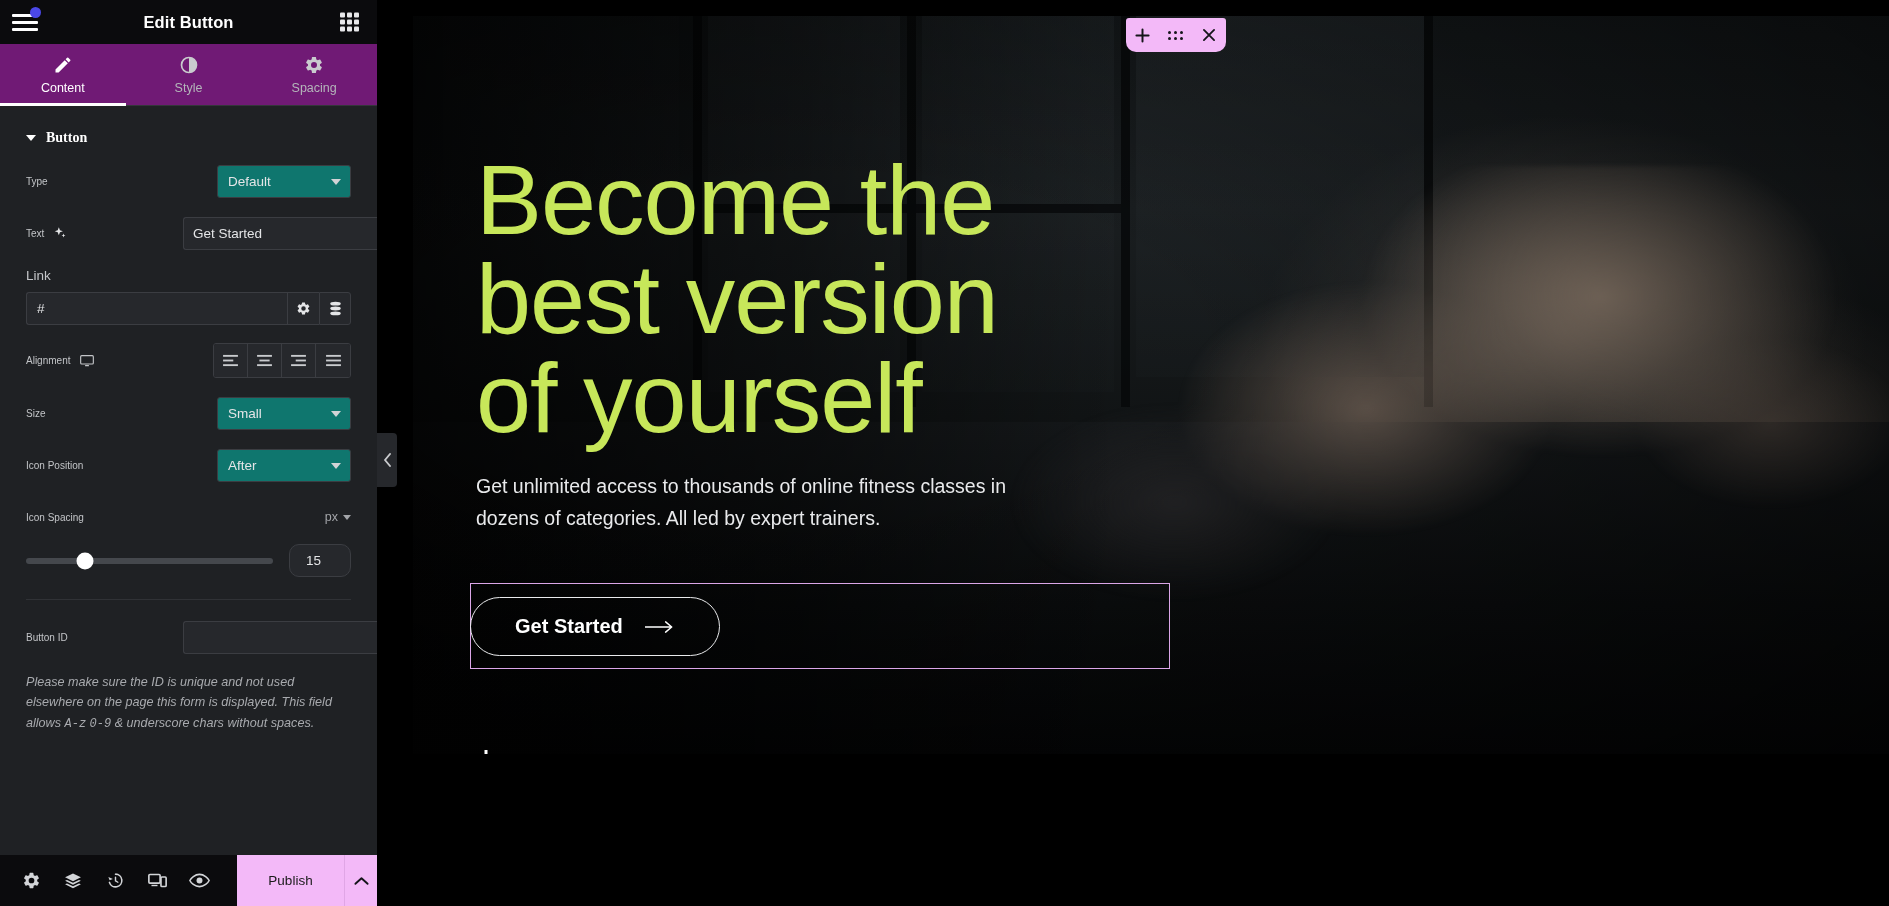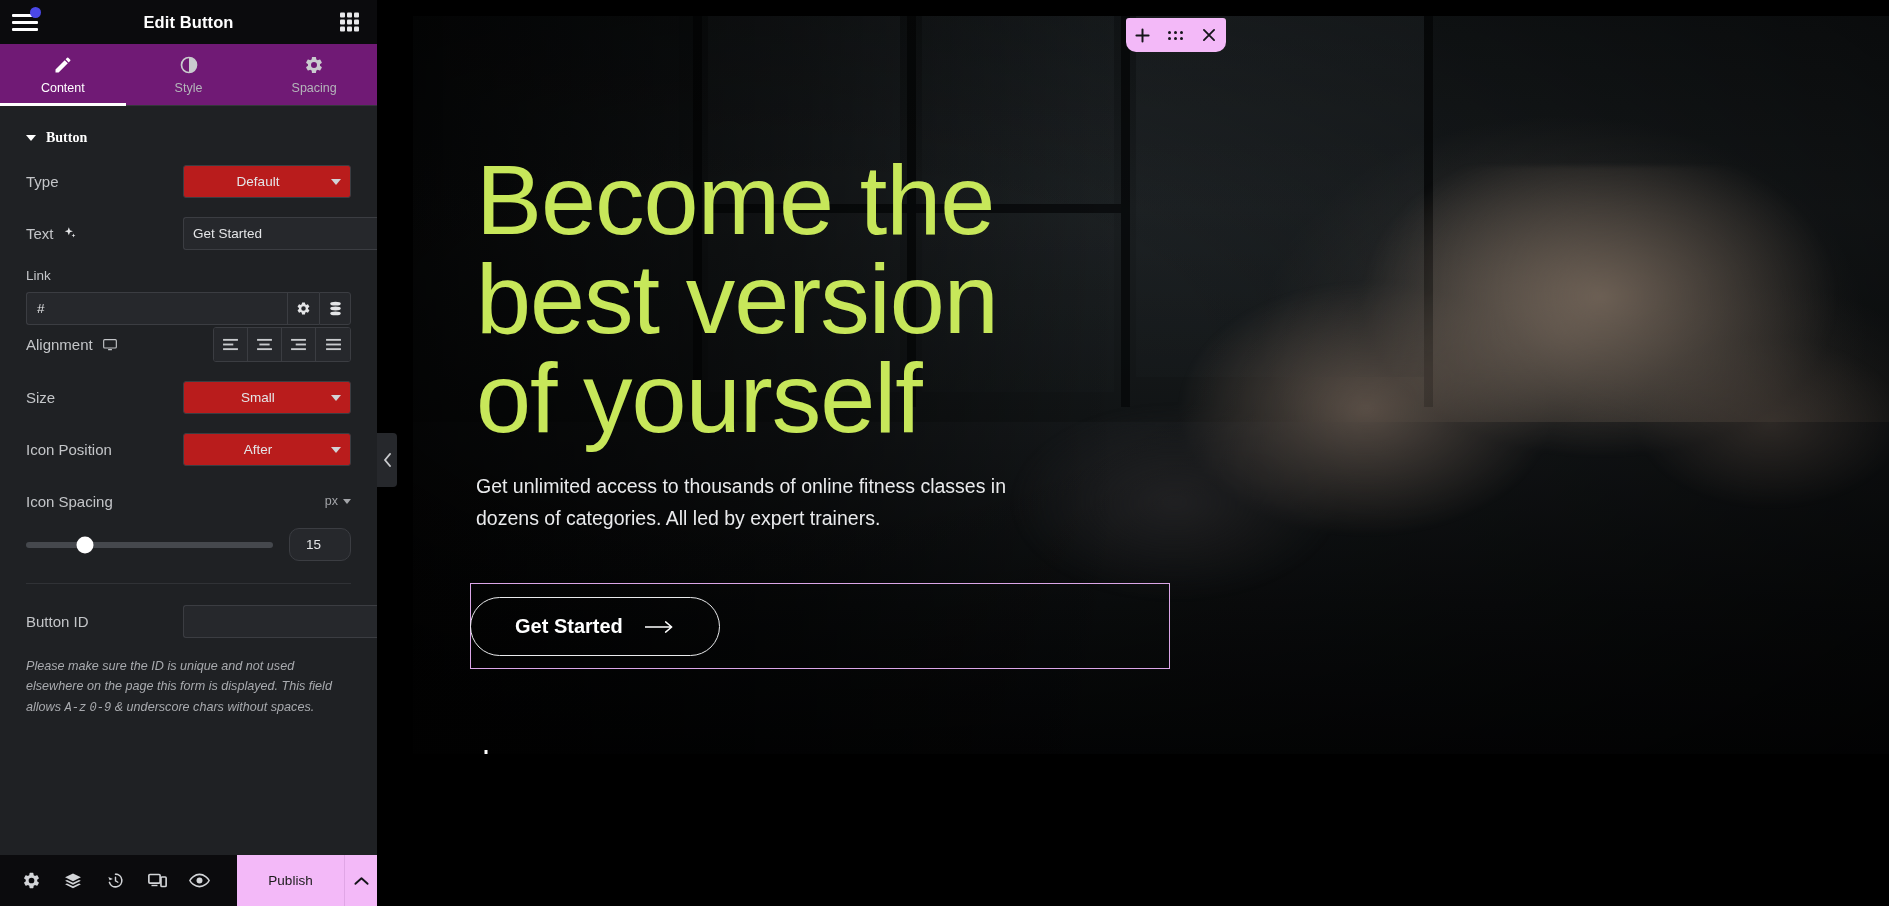--- a/index.html
+++ b/index.html
@@ -84,32 +84,31 @@
   .caret-down {
     width: 0; height: 0; border-left: 5px solid transparent;
     border-right: 5px solid transparent; border-top: 6px solid #fff;
   }
 
   .row {
     display: flex; align-items: center; justify-content: space-between;
     min-height: 34px; margin-bottom: 18px;
   }
   .row-label {
-    color: #c3c5c8; font-size: 15px;
+    color: #c3c5c8; font-size: 10px;
     display: flex; align-items: center; gap: 9px;
   }
   .row-label-block { color: #c3c5c8; font-size: 13.5px; margin-bottom: 9px; }
 
   .select {
-    position: relative; width: 168px; height: 33px;
-    background: #b91c1c; border: 1px solid #3b3d42; border-radius: 3px;
+    position: relative; width: 134px; height: 33px;
+    background: #0f766e; border: 1px solid #3b3d42; border-radius: 3px;
     color: #e4e5e7; font-size: 13.5px;
     display: flex; align-items: center; padding: 0 28px 0 10px;
     cursor: pointer;
-    justify-content: center;
   }
   .select .chev {
     position: absolute; right: 9px; top: 50%; margin-top: -2px;
     width: 0; height: 0; border-left: 5px solid transparent;
     border-right: 5px solid transparent; border-top: 6px solid #d2d3d6;
   }
 
   .input-group { display: flex; width: 168px; height: 33px; }
   .input-group .txt {
     flex: 1; background: #26282c; border: 1px solid #3b3d42; border-right: none;
@@ -374,21 +373,21 @@
             <path d="M10 2l1.9 5.1L17 9l-5.1 1.9L10 16l-1.9-5.1L3 9l5.1-1.9z" fill="#e4e5e7"></path>
             <path d="M18 13l.9 2.4 2.4.9-2.4.9-.9 2.4-.9-2.4-2.4-.9 2.4-.9z" fill="#e4e5e7"></path>
           </svg>
         </span>
         <div class="input-group">
           <input class="txt" type="text" value="Get Started" style="">
 
         </div>
       </div>
 
-      <div style="margin-bottom:2px;">
+      <div style="margin-bottom:18px;">
         <div class="row-label-block">Link</div>
         <div class="link-group">
           <input class="txt" type="text" value="#" style="">
           <div class="icon-btn" style="border-radius:0;border-right:none;">
             <svg width="15" height="15" viewBox="0 0 24 24">
               <path d="M19.14 12.94a7.6 7.6 0 0 0 0-1.88l2.03-1.58a.5.5 0 0 0 .12-.64l-1.92-3.32a.5.5 0 0 0-.6-.22l-2.39.96a7 7 0 0 0-1.63-.94l-.36-2.54a.5.5 0 0 0-.5-.42h-3.84a.5.5 0 0 0-.5.42l-.36 2.54c-.58.23-1.13.55-1.63.94l-2.39-.96a.5.5 0 0 0-.6.22L2.65 8.84a.5.5 0 0 0 .12.64l2.03 1.58a7.6 7.6 0 0 0 0 1.88l-2.03 1.58a.5.5 0 0 0-.12.64l1.92 3.32c.13.22.38.3.6.22l2.39-.96c.5.39 1.05.71 1.63.94l.36 2.54c.04.24.25.42.5.42h3.84c.25 0 .46-.18.5-.42l.36-2.54c.58-.23 1.13-.55 1.63-.94l2.39.96c.22.08.47 0 .6-.22l1.92-3.32a.5.5 0 0 0-.12-.64l-2.03-1.58zM12 15.6A3.6 3.6 0 1 1 12 8.4a3.6 3.6 0 0 1 0 7.2z" fill="#e4e5e7"></path>
             </svg>
           </div>
           <div class="icon-btn">
             <svg width="13" height="15" viewBox="0 0 16 18">

